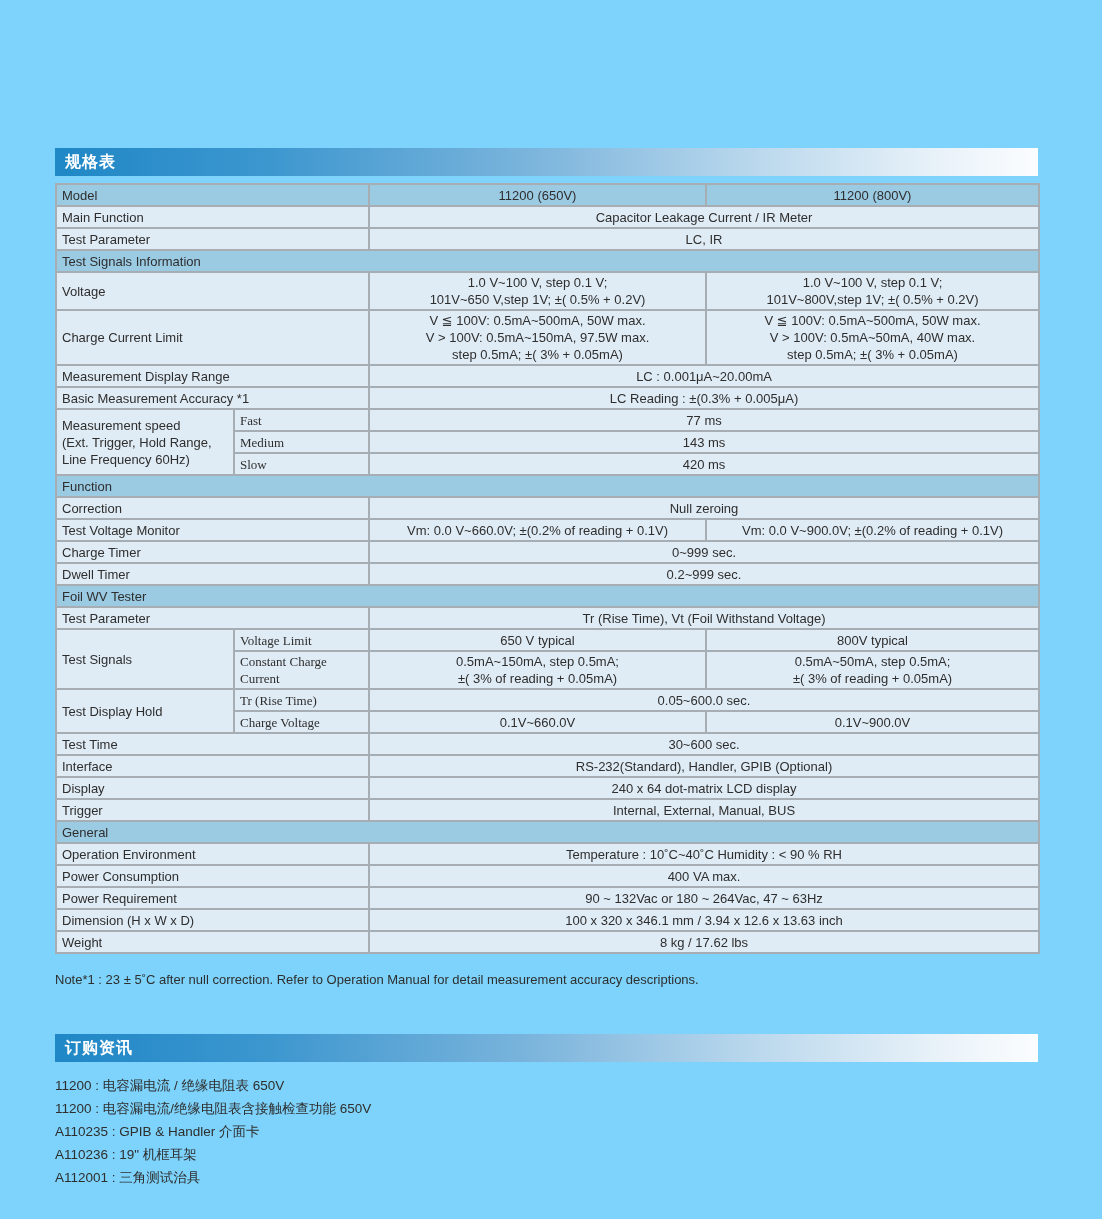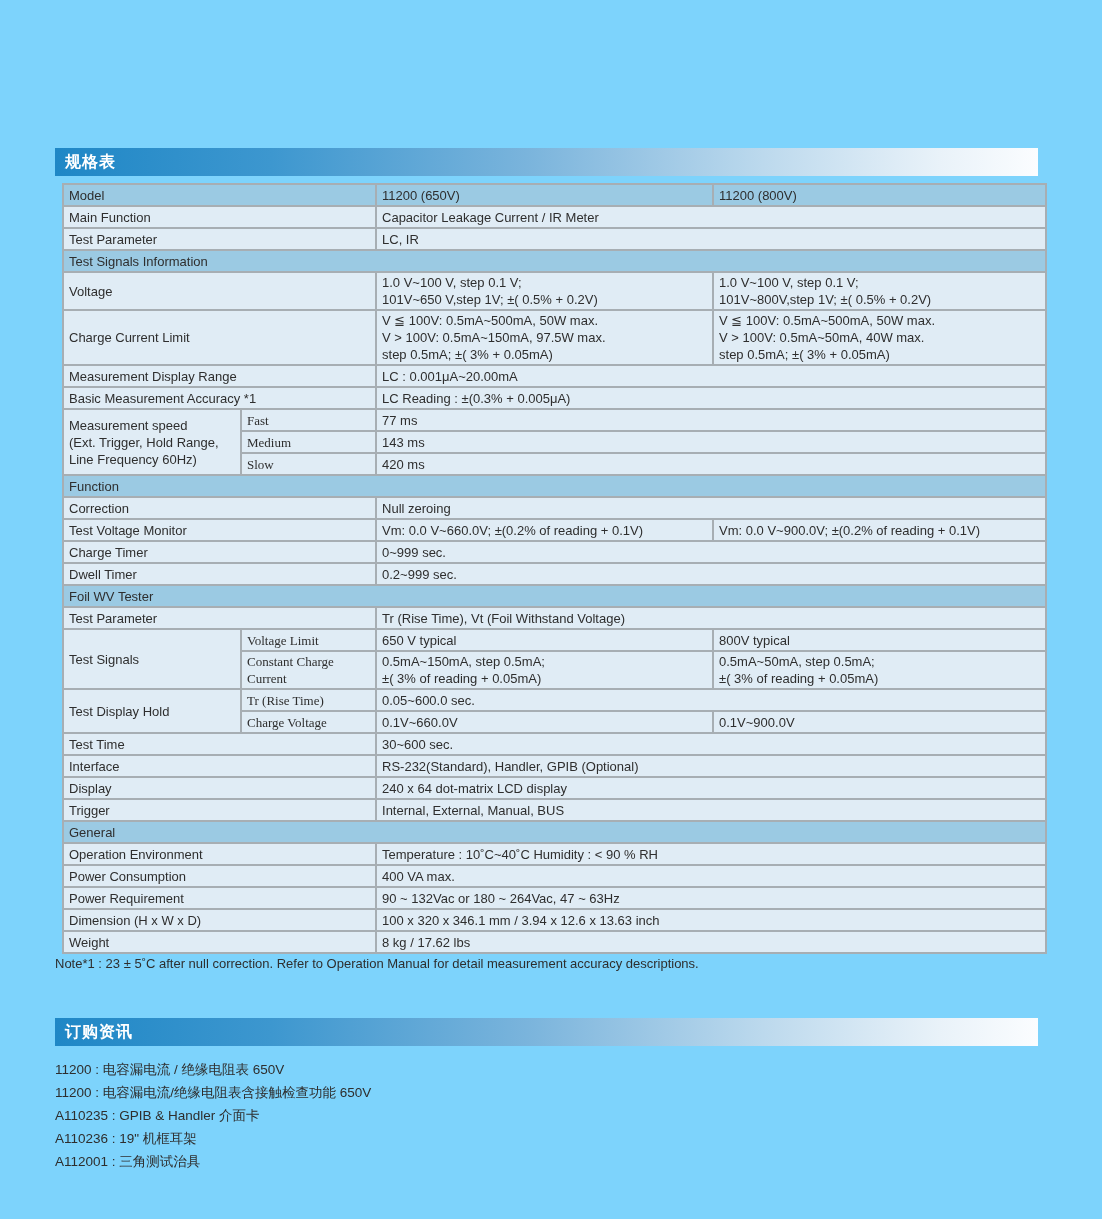--- a/index.html
+++ b/index.html
@@ -8,35 +8,35 @@
   .content { position:absolute; left:55px; top:148px; width:983px; }
 
   .banner {
     height:28px; line-height:28px; padding-left:10px; box-sizing:border-box;
     color:#ffffff; font-weight:bold; font-size:16px; letter-spacing:1px;
     background:linear-gradient(90deg,#1f87c6 0%, #3d97cf 22%, #7ab4dc 48%, #bcd9ed 72%, #e9f2f9 90%, #fbfdff 100%);
   }
 
   table.spec {
     border-collapse:collapse; table-layout:fixed;
-    width:983px; margin-top:7px; font-size:13px;margin-left:7px;
+    width:983px; margin-top:7px; font-size:13px;
   }
   table.spec td {
     border:2px solid #a7aeb3; background:#e0ecf5;
     padding:1px 5px; height:18px; line-height:17px;
     overflow:hidden; vertical-align:middle;
   }
   table.spec td.l  { text-align:left; }
   table.spec td.s  { text-align:left;font-family:Liberation Serif, serif; }
-  table.spec td.v  { }
+  table.spec td.v  { text-align:center; }
   tr.hdr td, tr.sec td { background:#9bcae3; }
   td.h36 { height:36px; }
   td.h54 { height:54px; }
 
-  .notes { margin-top:0; font-size:13px; line-height:19px; }
+  .notes { margin-top:16px; font-size:13px; line-height:19px; }
   .notes .n2 { padding-left:4px; }
 
   .order { margin-top:45px; }
   .order-list { list-style:none; margin:12px 0 0 0; padding:0; font-size:13.5px; }
   .order-list li { line-height:23px; height:23px; }
 </style>
 </head>
 <body>
 
 <div class="page">

